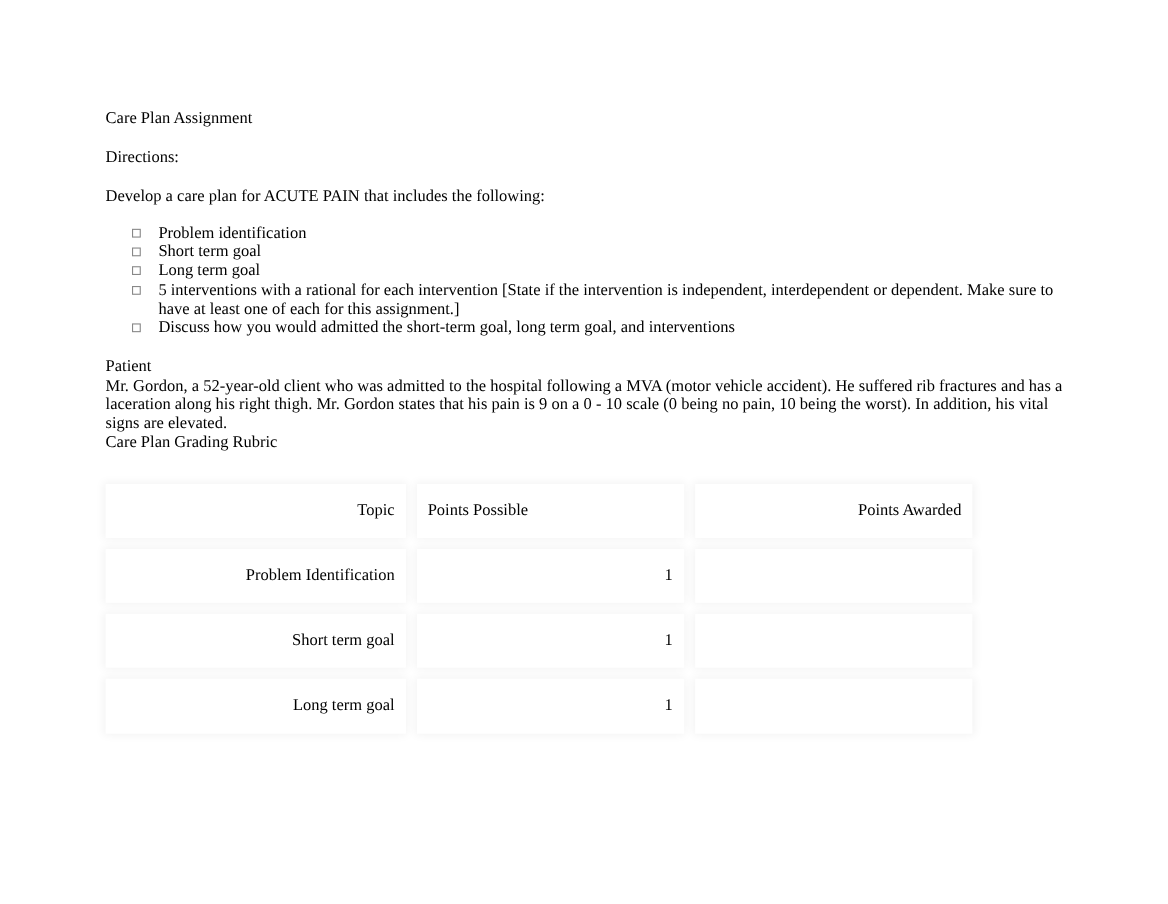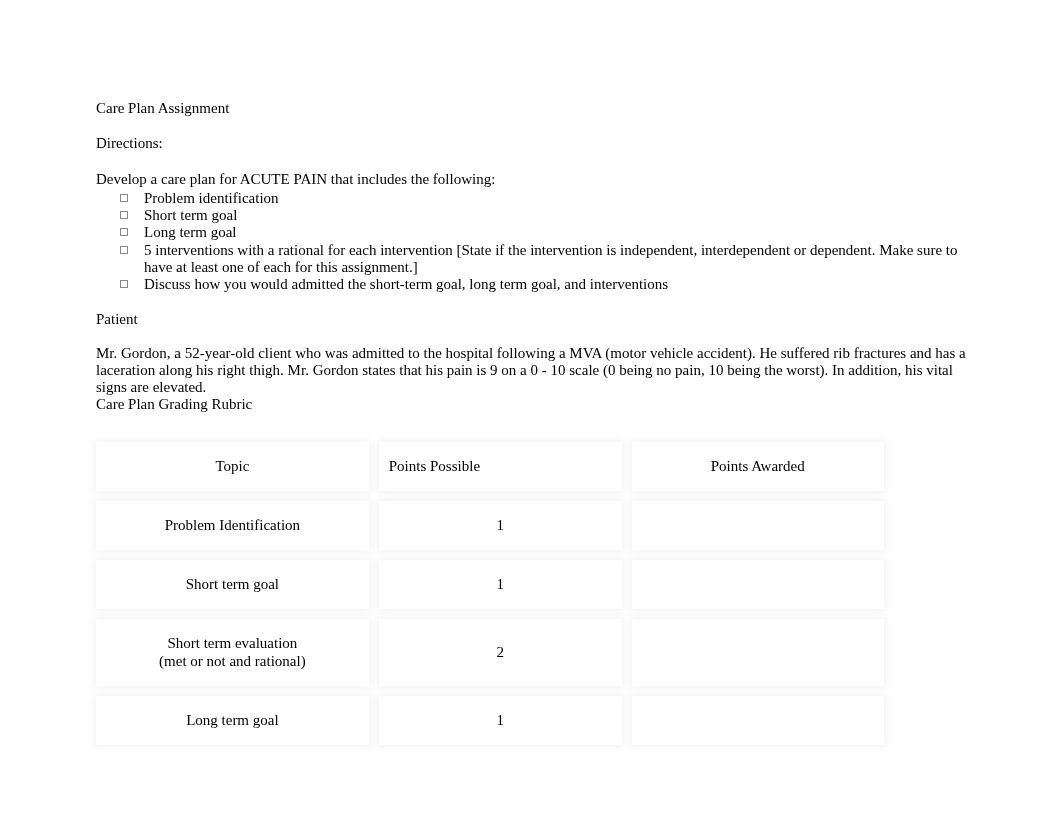--- a/index.html
+++ b/index.html
@@ -18,21 +18,21 @@
       line-height: 1.15;
     }
     .title {
       text-align: left;
       margin-bottom: 18px;
     }
     .directions-label {
       margin-bottom: 18px;
     }
     .intro {
-      margin-bottom: 2px;
+      margin-bottom: 16px;
     }
     .bullet-list {
       list-style: none;
       padding-left: 28px;
       margin-bottom: 18px;
     }
     .bullet-list li {
       position: relative;
       padding-left: 20px;
       line-height: 1.15;
@@ -41,40 +41,40 @@
       content: "";
       position: absolute;
       left: -4px;
       top: 4px;
       width: 6px;
       height: 6px;
       border: 1px solid #888;
       background: transparent;
     }
     .section-heading {
-      margin-bottom: 16px;
+      margin-bottom: 0;
     }
     .patient-text {
     }
     .rubric-label {
       margin-bottom: 18px;
     }
     .rubric-table {
       width: 808px;
       border-collapse: separate;
       border-spacing: 10px 10px;
       margin-left: -10px;
     }
     .rubric-table td, .rubric-table th {
       background: #fff;
       box-shadow: 0 0 8px 2px rgba(0,0,0,0.05);
       padding: 16px 10px;
       vertical-align: middle;
       font-weight: normal;
-      text-align: center;
+      text-align: right;
     }
     .rubric-table th {
       font-weight: normal;
     }
     .col-topic {
       width: 280px;
     }
     .col-points {
       width: 250px;
       text-align: center;
@@ -122,23 +122,18 @@
     <td class="col-topic">Problem Identification</td>
     <td class="col-points center">1</td>
     <td class="col-awarded"></td>
   </tr>
   <tr>
     <td class="col-topic">Short term goal</td>
     <td class="col-points center">1</td>
     <td class="col-awarded"></td>
   </tr>
   <tr>
-    <td class="col-topic multiline">Short term evaluation<br>(met or not and rational)</td>
-    <td class="col-points center">2</td>
-    <td class="col-awarded"></td>
-  </tr>
-  <tr>
     <td class="col-topic">Long term goal</td>
     <td class="col-points center">1</td>
     <td class="col-awarded"></td>
   </tr>
 </tbody>
   </table>
 
 </body></html>

